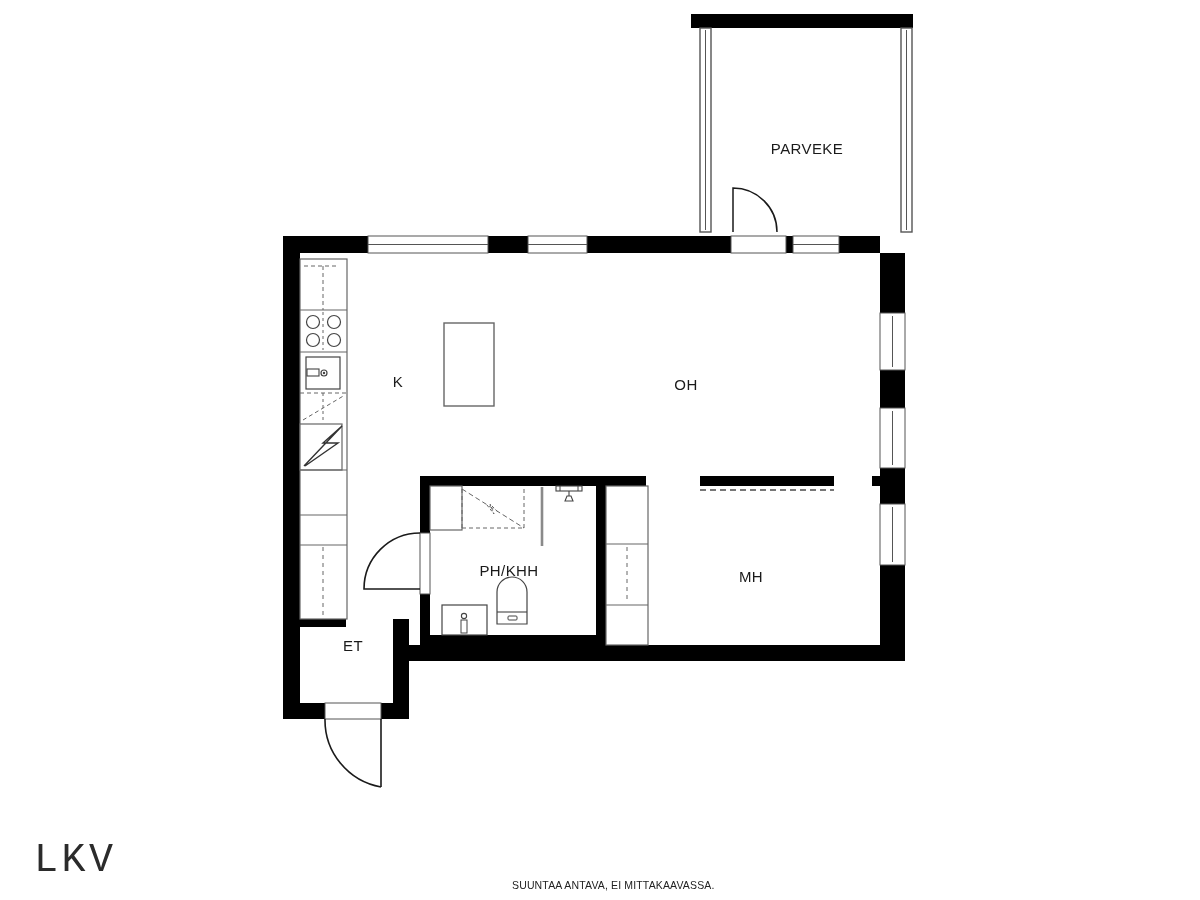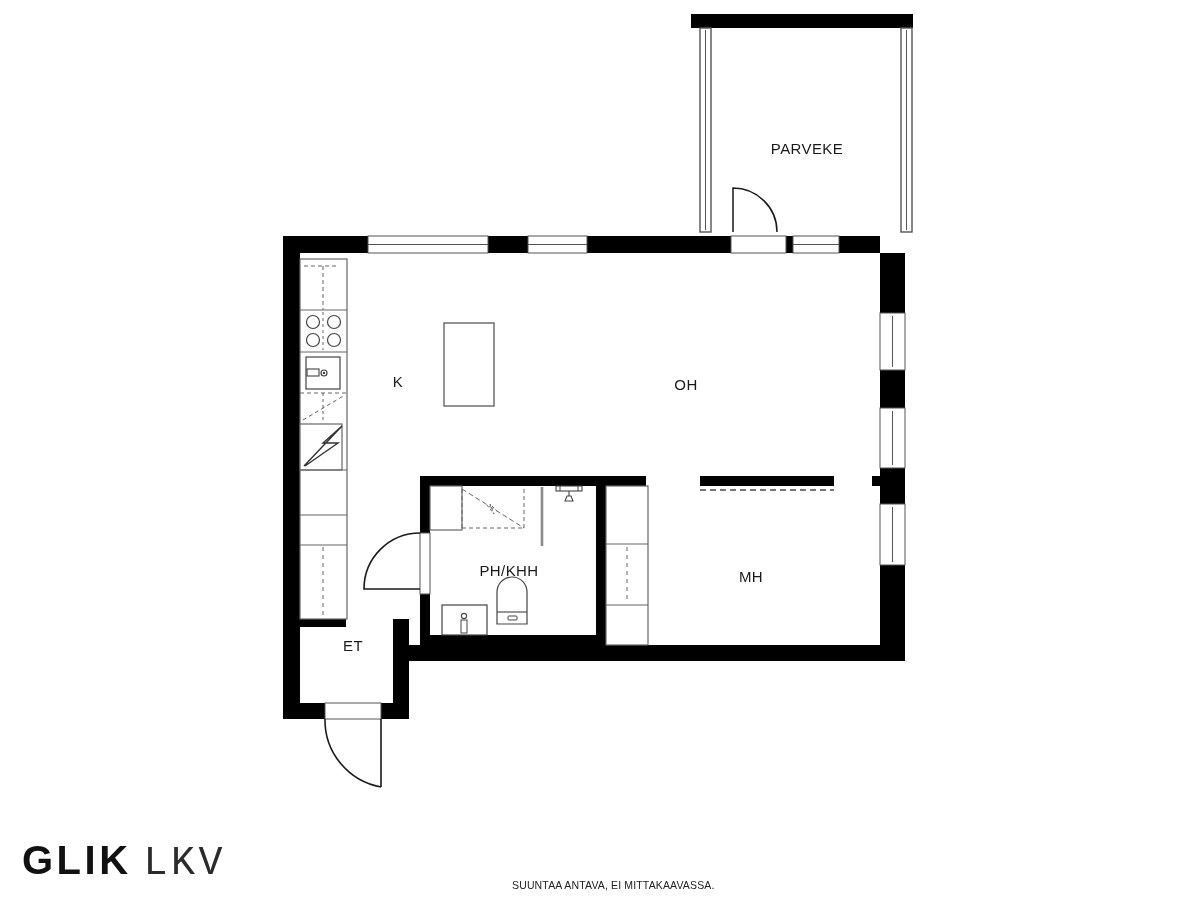--- a/index.html
+++ b/index.html
@@ -262,19 +262,18 @@
       <line x1="606" y1="605" x2="648" y2="605" stroke="#666666" stroke-width="1.2"></line>
       <line x1="627" y1="547" x2="627" y2="603" stroke="#666666" stroke-width="1" stroke-dasharray="4 4"></line>
       <text class="room-label" x="751" y="578">MH</text>
     </g>
 
     <text class="room-label" x="353" y="647">ET</text>
 
   </svg>
 
   <div id="brand-logo">
-    <span class="brand-strong">GLIK</span>
     <span class="brand-light">LKV</span>
   </div>
 
   <div id="disclaimer-note">SUUNTAA ANTAVA, EI MITTAKAAVASSA.</div>
 
 </div>
 
 </body></html>

